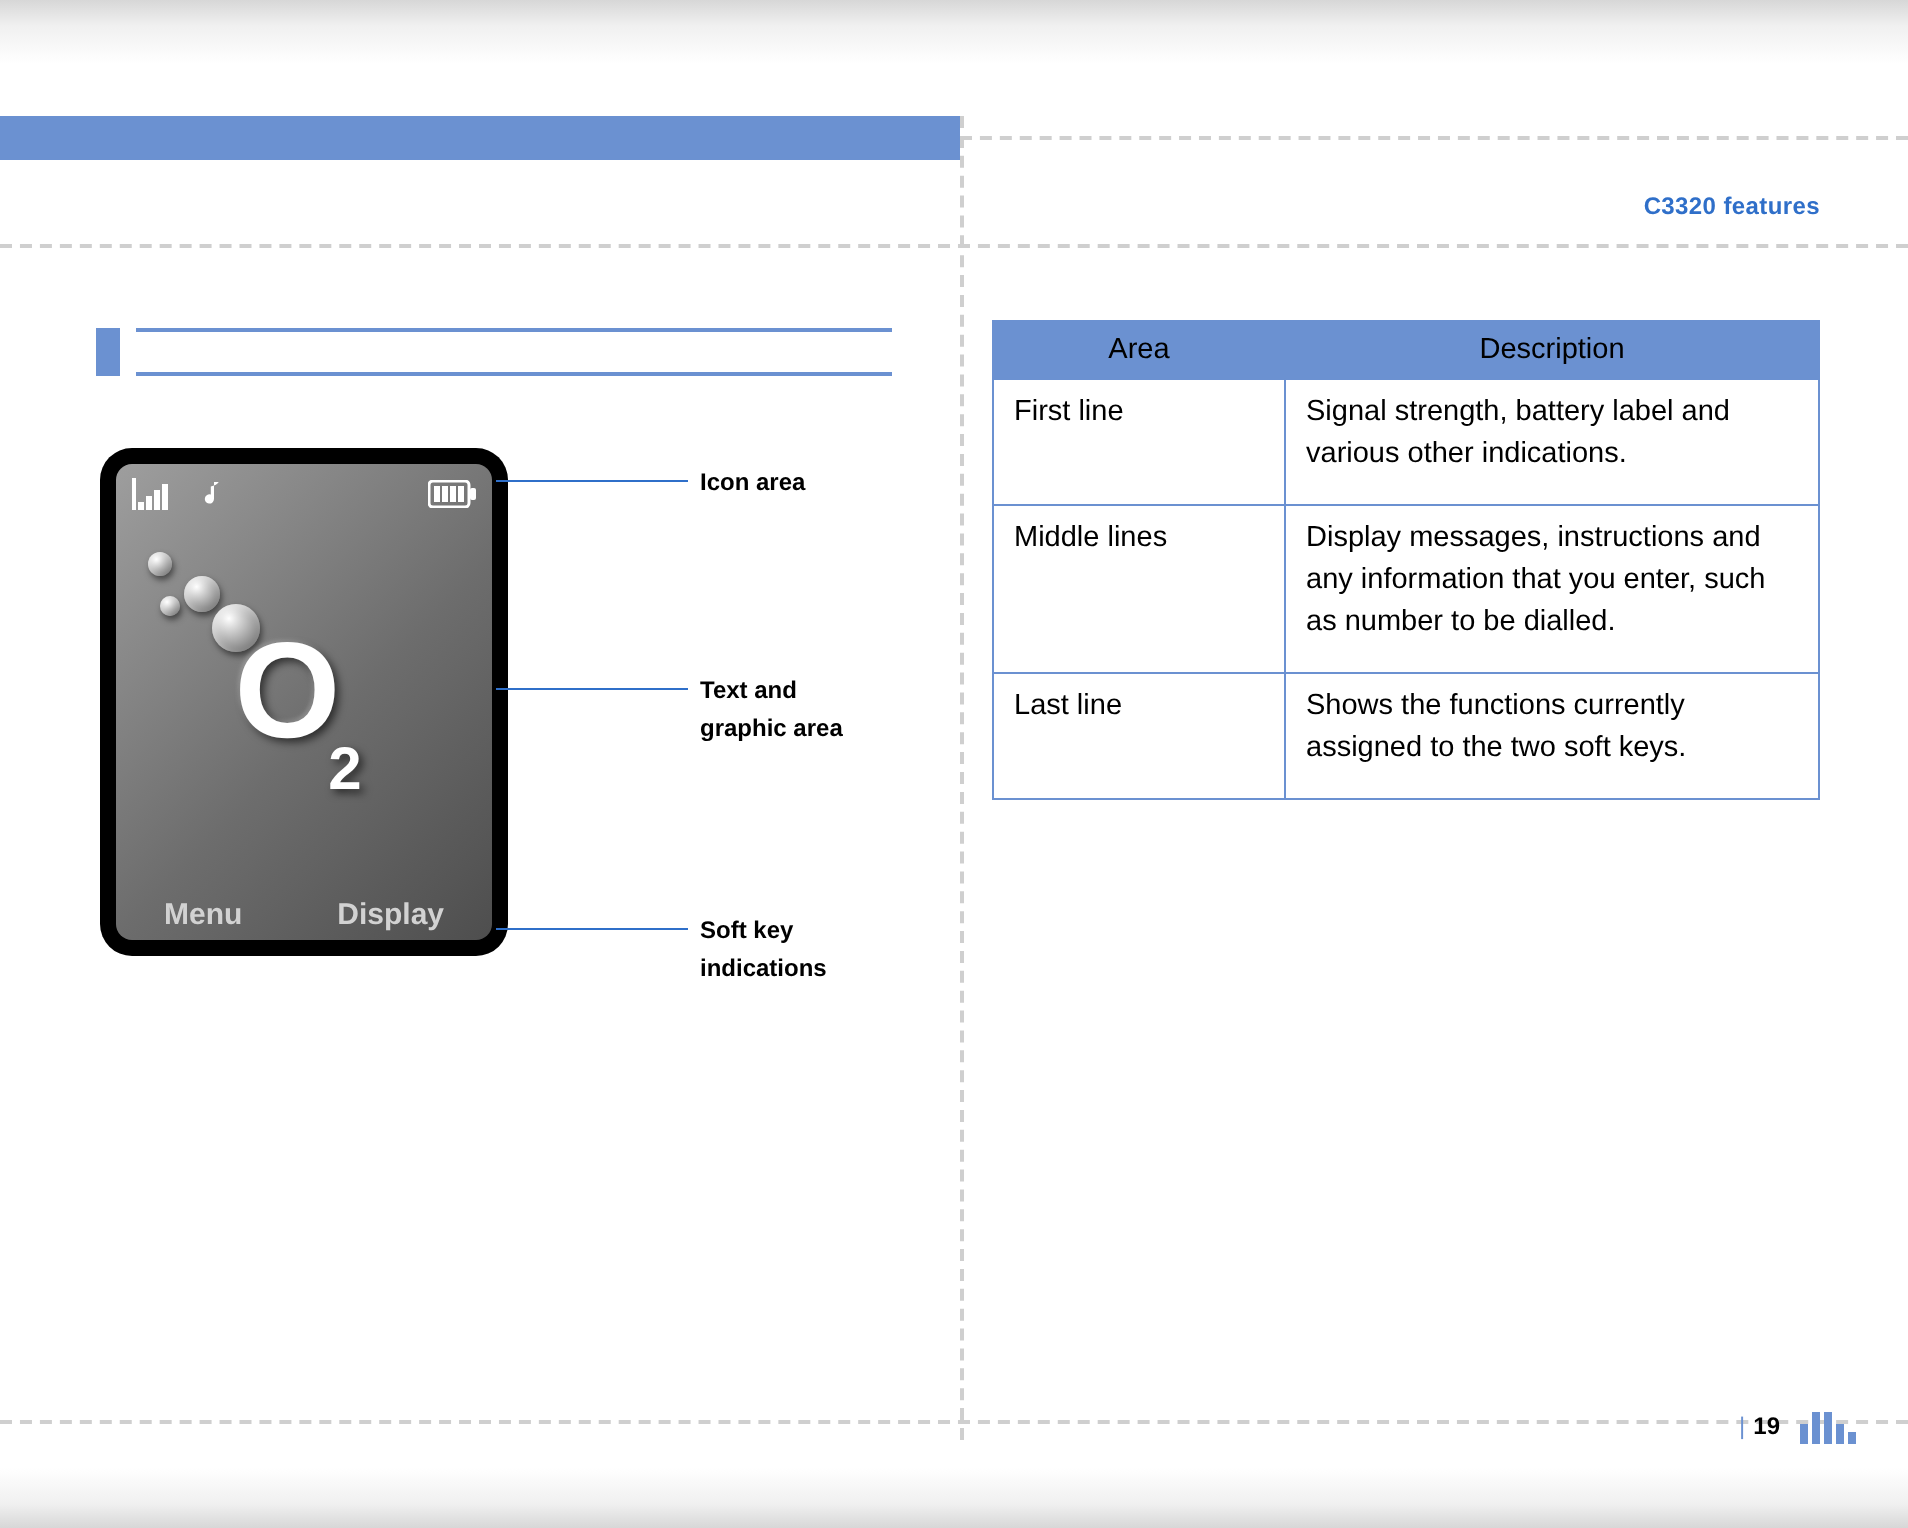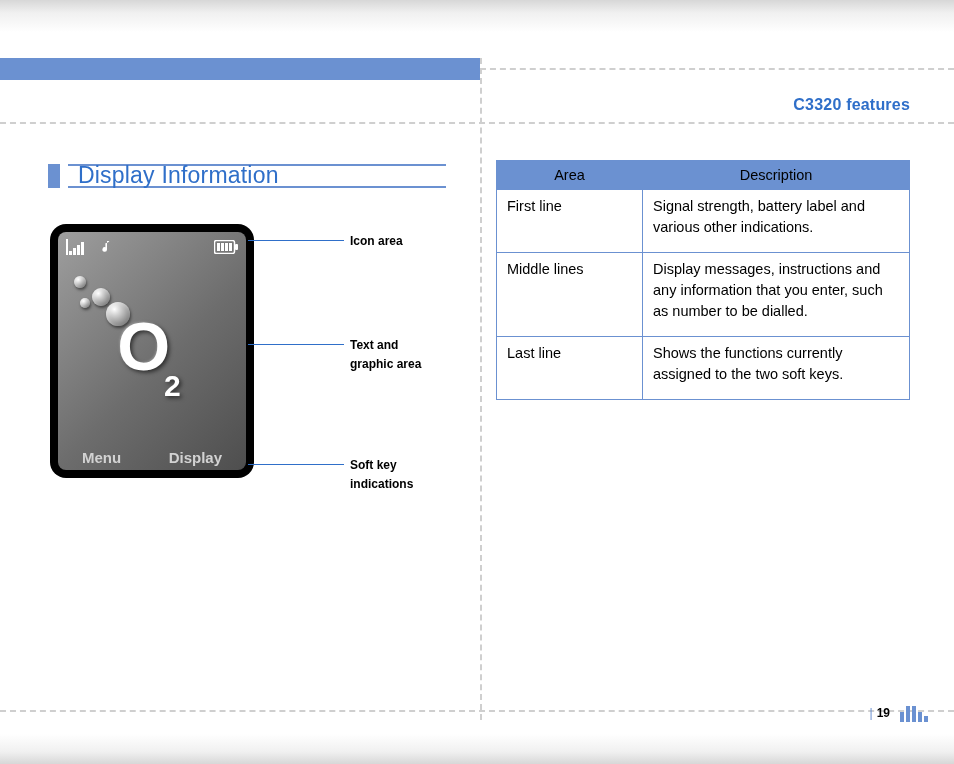--- a/index.html
+++ b/index.html
@@ -36,21 +36,21 @@
   .vline {
     position: absolute;
     left: 480px; top: 58px; bottom: 44px;
     border-left: 2px dashed #cfcfcf;
   }
 
   .header-right {
     position: absolute;
     right: 44px; top: 96px;
     color: #2f6fc9;
-    font-size: 16px;
+    font-size: 12px;
     font-weight: 700;
     letter-spacing: 0.2px;
   }
 
   
   .section-title-wrap {
     position: absolute;
     left: 48px; top: 160px;
     width: 398px; height: 34px;
   }
@@ -204,21 +204,20 @@
 <div class="top-blue-bar"></div>
 <div class="top-dash-right"></div>
 <div class="dash-full"></div>
 <div class="vline"></div>
 
 <div class="header-right">C3320 features</div>
 
 <div class="section-title-wrap">
   <div class="st-block"></div>
   <div class="st-bar"></div>
-  <div class="st-text">Display Information</div>
 </div>
 
 <div class="phone">
   <div class="screen">
     <div class="status-row">
       <div class="status-left">
         <span>
           <svg width="22" height="16" viewBox="0 0 22 16">
             <rect x="0" y="0" width="2" height="16" fill="#fff"></rect>
             <rect x="3" y="12" width="3" height="4" fill="#fff"></rect>

